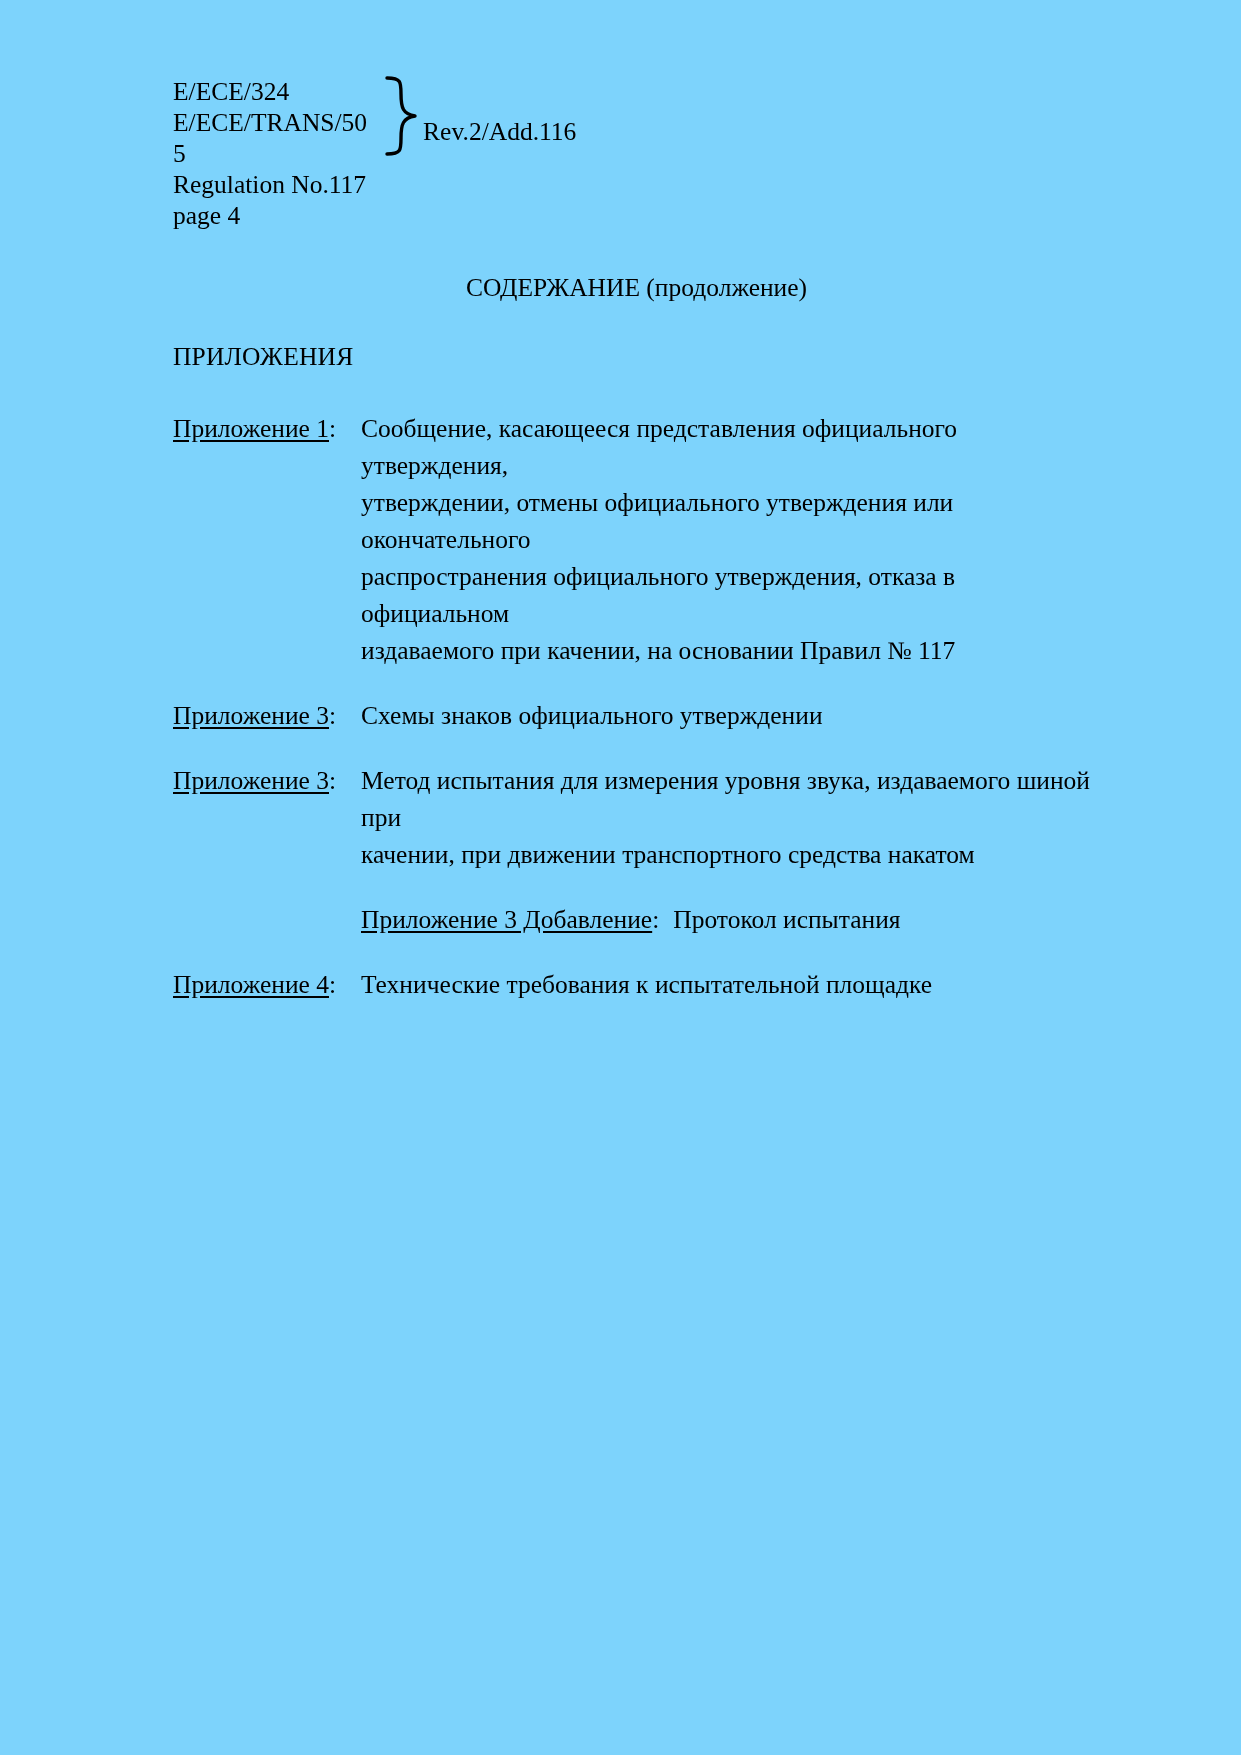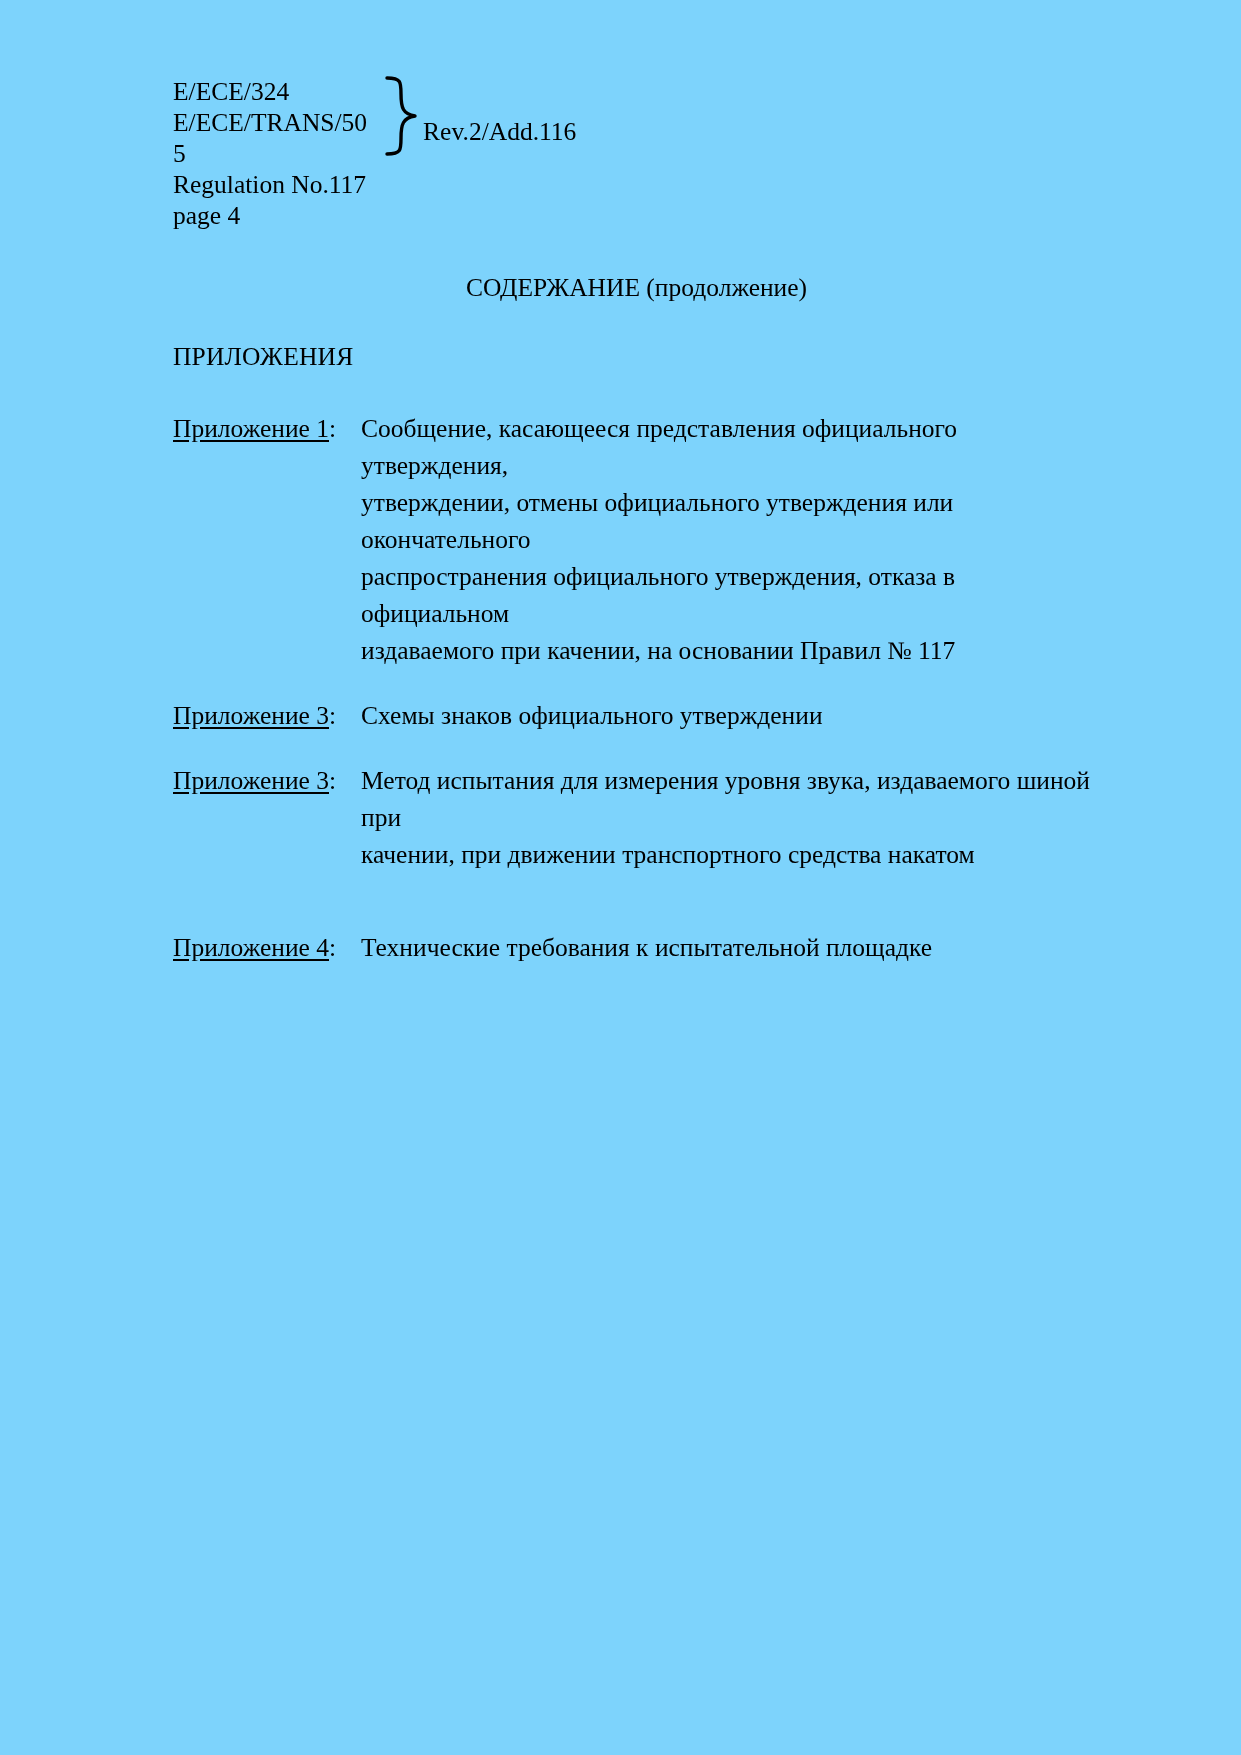--- a/index.html
+++ b/index.html
@@ -203,20 +203,23 @@
         <span class="lbl-text">Приложение 3</span><span class="lbl-colon">:</span>
       </div>
       <div class="annex-body">
         <p>Метод испытания для измерения уровня звука, издаваемого шиной при</p>
         <p>качении, при движении транспортного средства накатом</p>
       </div>
     </div>
 
     <div class="annex-sub">
       <div class="sub-spacer"></div>
+      <div class="sub-content">
+        <span class="sub-label">Приложение 3  Добавление</span><span class="sub-colon">:</span><span class="sub-value">Протокол испытания</span>
+      </div>
     </div>
 
     <div class="annex-row">
       <div class="annex-label">
         <span class="lbl-text">Приложение 4</span><span class="lbl-colon">:</span>
       </div>
       <div class="annex-body">
         <p>Технические требования к испытательной площадке</p>
       </div>
     </div>

